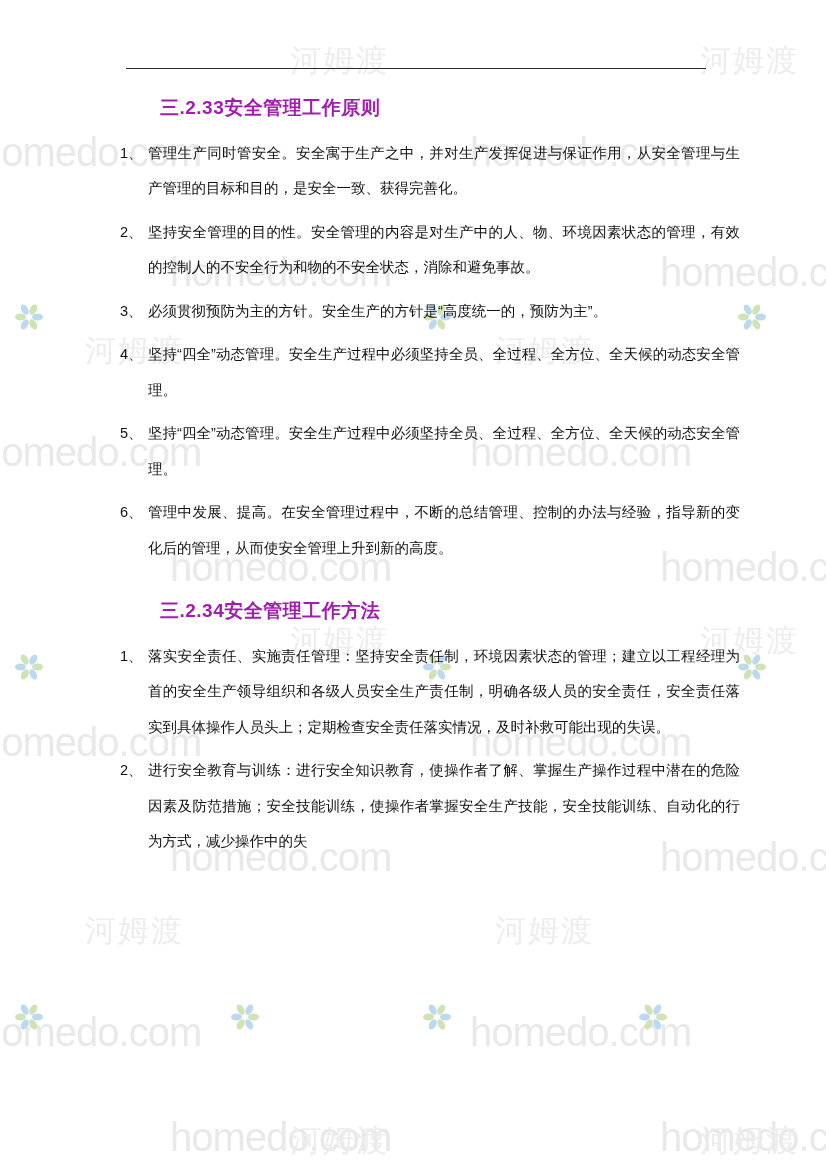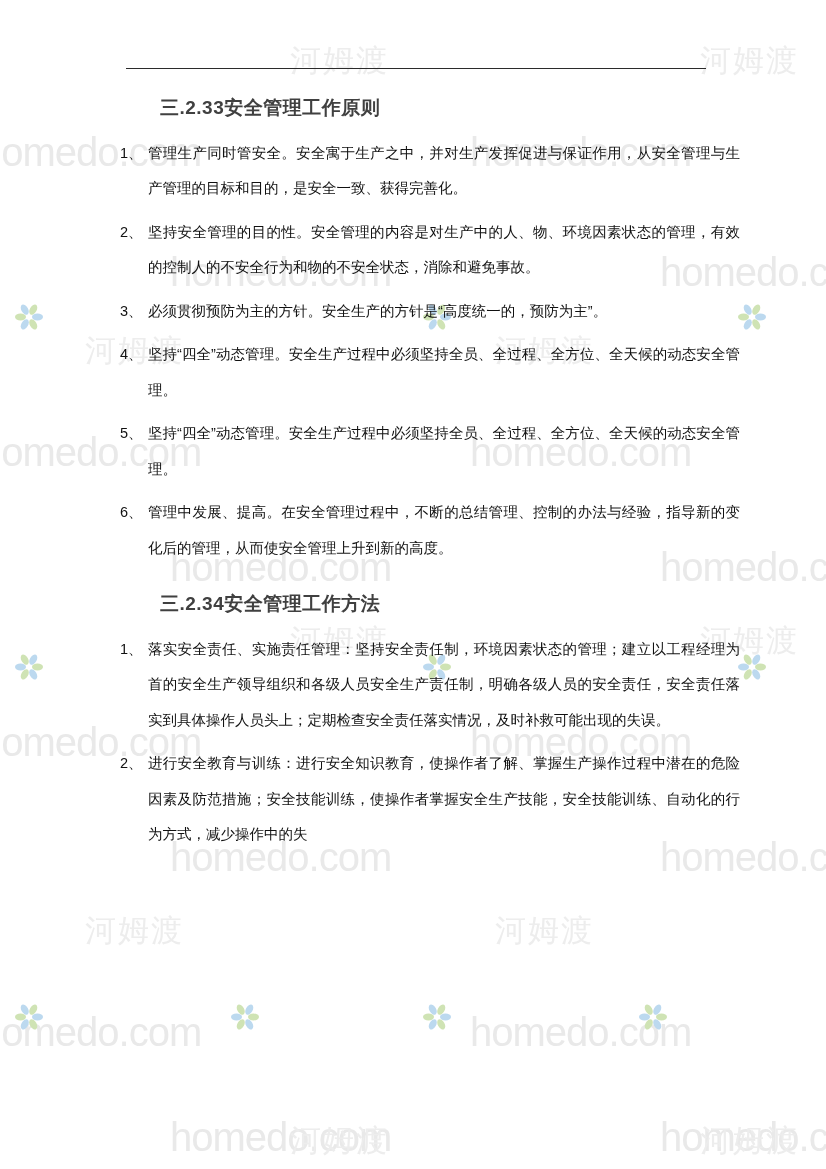--- a/index.html
+++ b/index.html
@@ -56,27 +56,27 @@
     padding: 68px 86px 0 108px;
   }
   .top-rule {
     border-top: 1.5px solid #2b2b2b;
     width: 580px;
     margin: 0 0 26px 18px;
   }
   h2.doc-heading {
     font-size: 19px;
     font-weight: bold;
-    color: #404040;
+    color: #a21caf;
     margin: 0 0 14px 52px;
     letter-spacing: 0.5px;
     line-height: 1.4;
   }
   h2.doc-heading.second {
-    margin-top: 25px;
+    margin-top: 32px;
   }
   ol.doc-list {
     list-style: none;
     margin: 0;
     padding: 0;
   }
   ol.doc-list li {
     display: flex;
     align-items: flex-start;
     margin: 0 0 8px 0;

